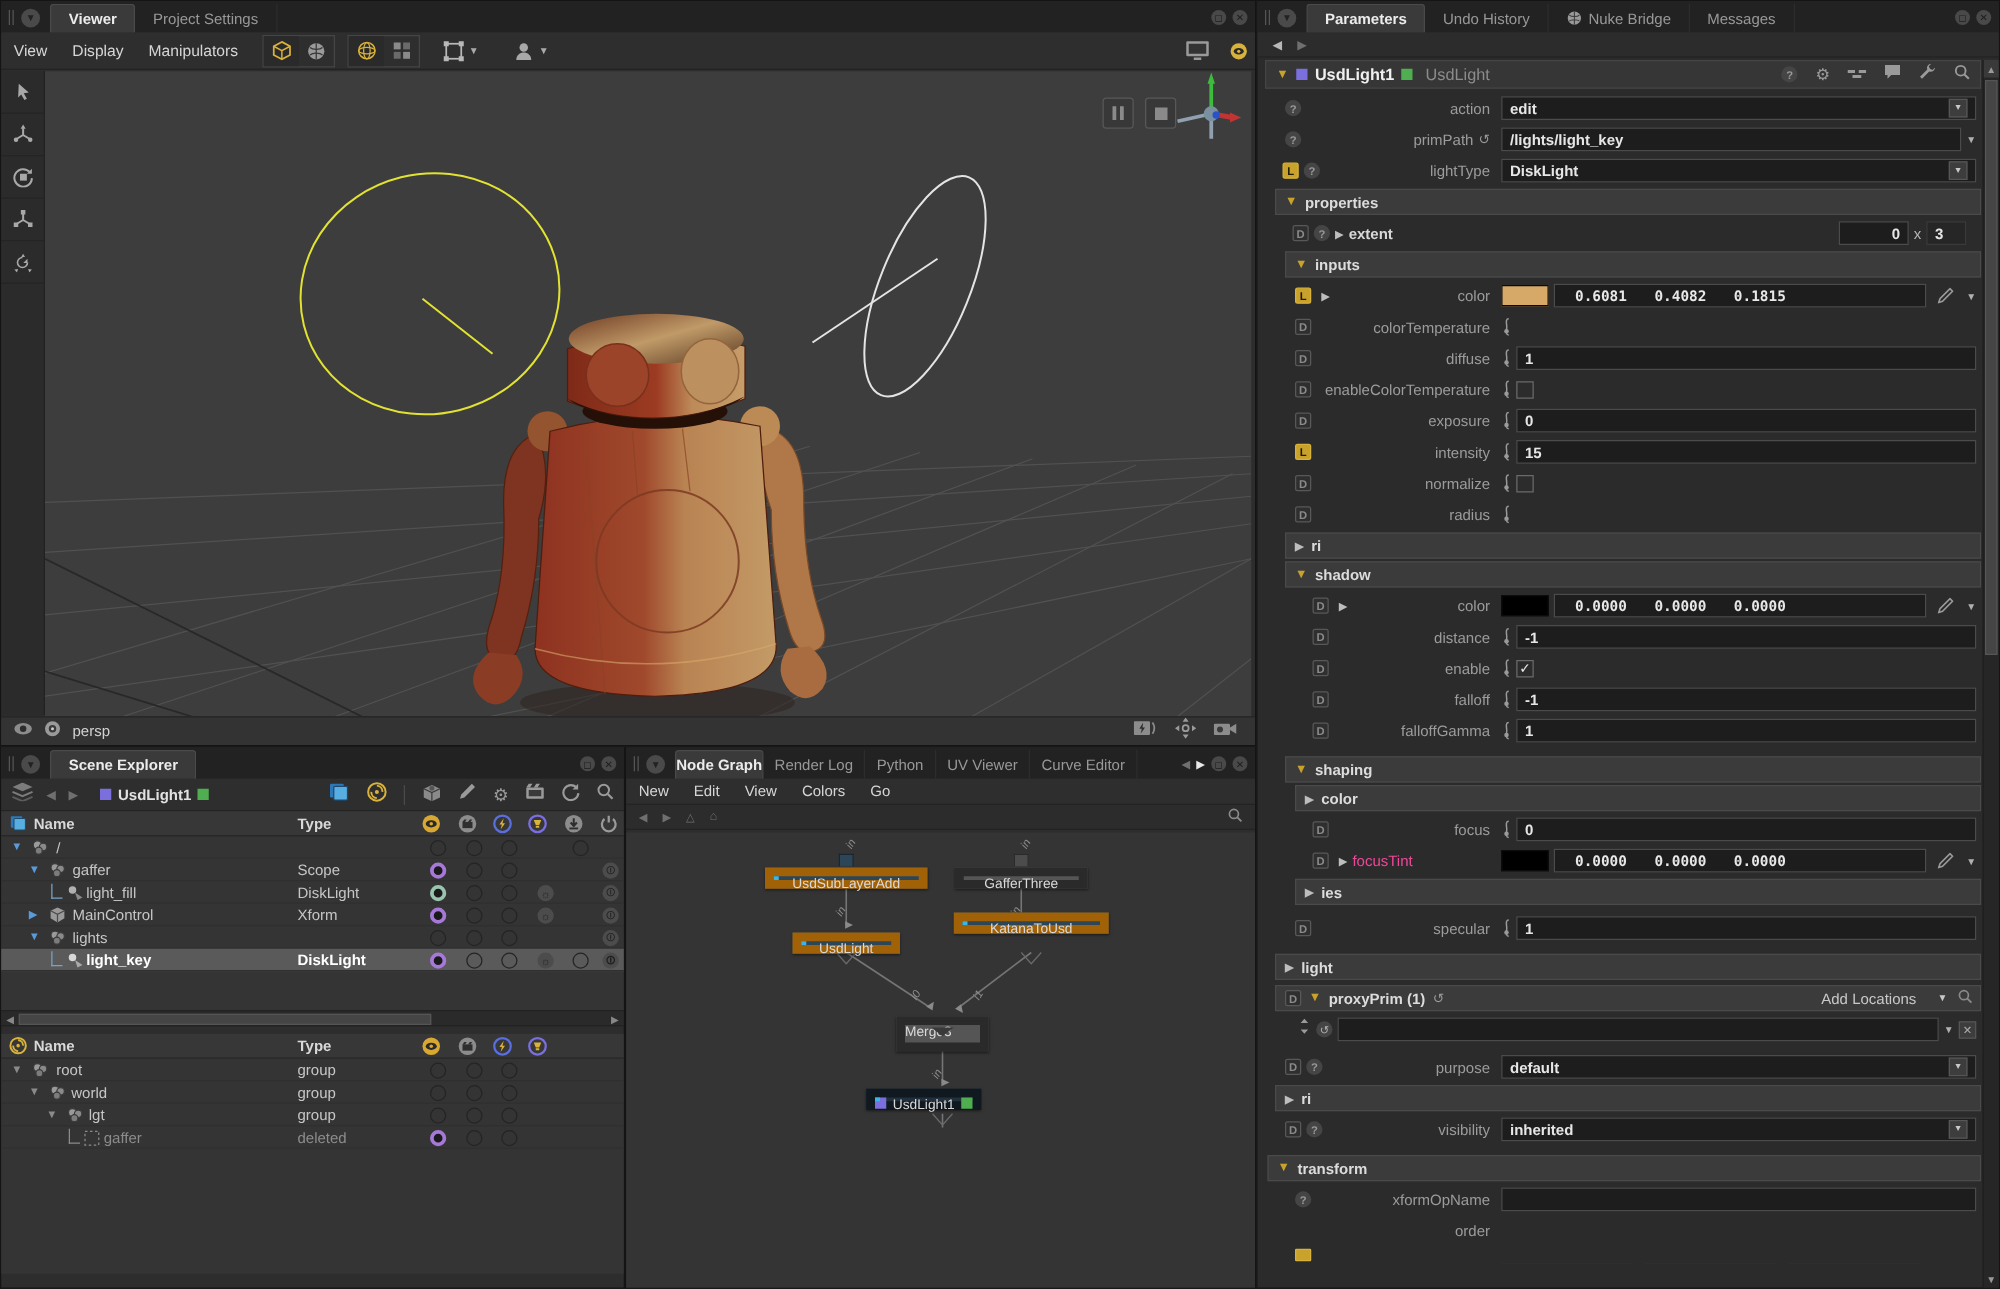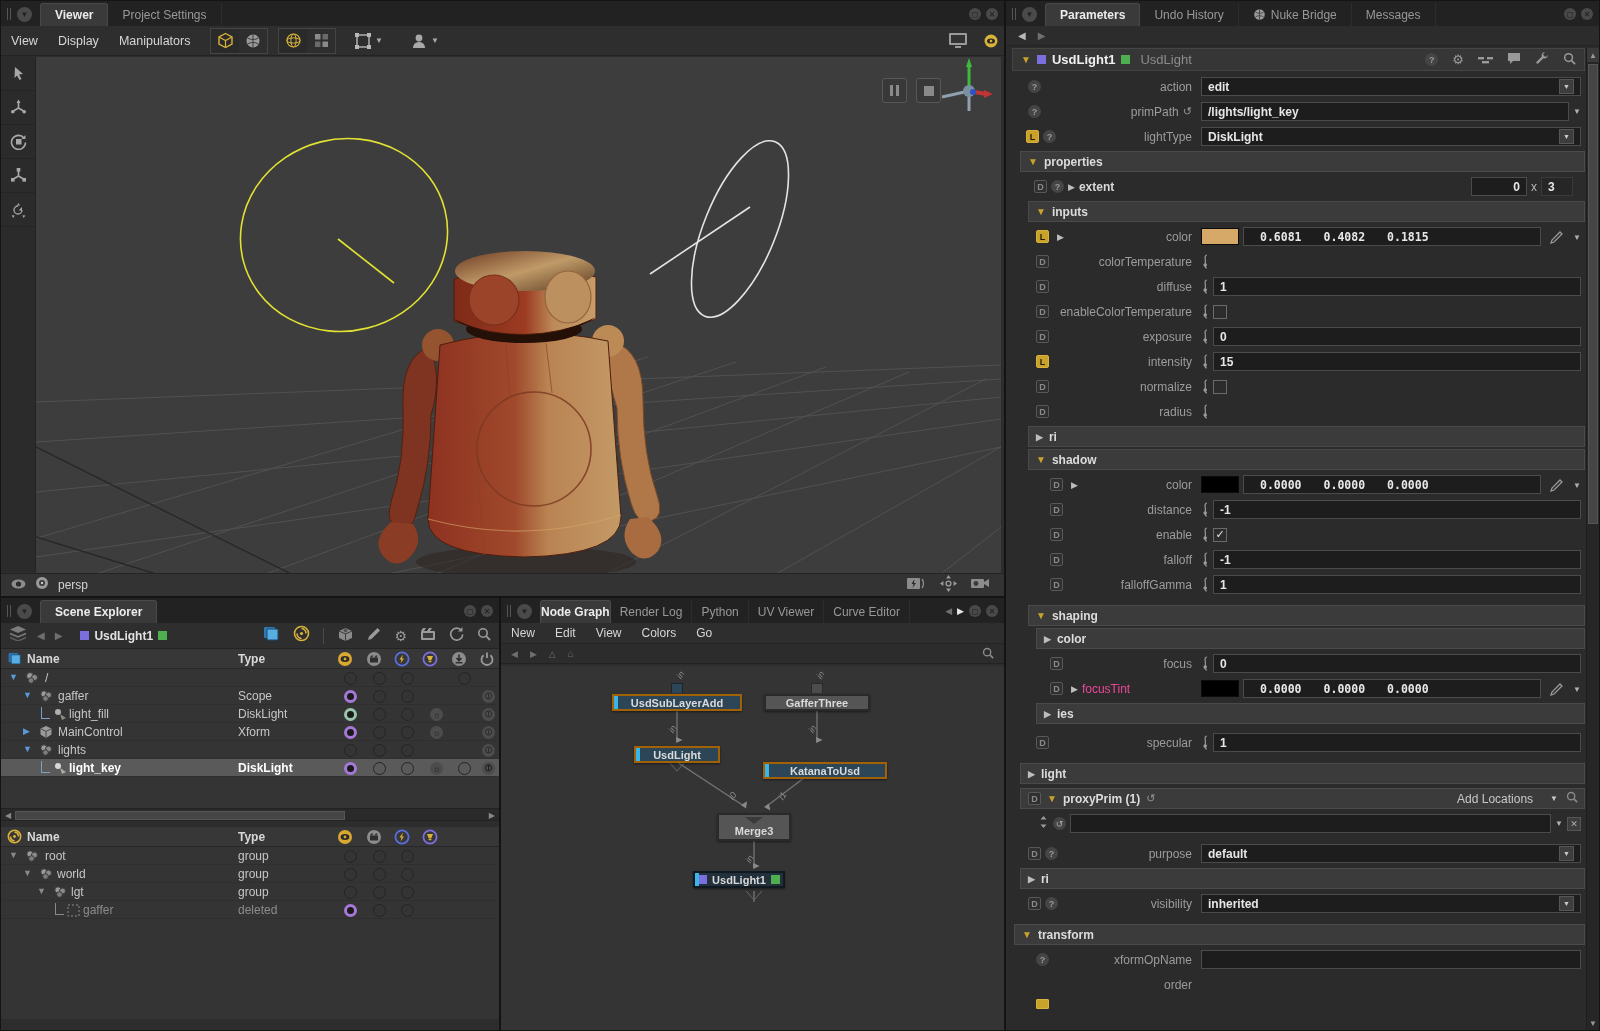--- a/index.html
+++ b/index.html
@@ -47,22 +47,22 @@
   .srow{position:relative;height:18px;font-size:12px;color:#c6c6c6}
   .srow span.txt{position:absolute;top:2px}
   .ring{position:absolute;top:3px;width:13px;height:13px;border-radius:50%;border:1.5px solid #242424;background:transparent}
   .ring.purple{border:3px solid #a678d8;background:#1a1a1a}
   .ring.teal{border:3px solid #9ac4ae;background:#1a1a1a}
   .barrow{position:absolute;top:3px;color:#5a9ad8;font-size:9px}
   .conn{position:absolute;top:-2px;width:9px;height:12px;border-left:1px solid #7aa2c8;border-bottom:1px solid #7aa2c8}
   .licon{position:absolute;top:3px;width:13px;height:13px;border-radius:50%;background:#4c4c4c;color:#1f1f1f;
     font-size:9px;display:flex;align-items:center;justify-content:center}
   
-  .node{position:absolute;height:17px;display:flex;align-items:center;justify-content:center;
-    font-size:11px;font-weight:bold;color:#dadada;border:2px solid #a16207;background:#2c4658;
+  .node{position:absolute;height:17px;display:flex;justify-content:center;
+    font-size:11px;font-weight:normal;color:#dadada;border:7px solid #a16207;background:#2c4658;
     box-shadow:0 1px 2px rgba(0,0,0,.5)}
   .node .lbar{position:absolute;left:0;top:0;bottom:0;width:4px;background:#38b6e8}
   .node.gray{background:#555;border-color:#2a2a2a}
   .node.dark{background:#22303c;border-color:#101820}
   .stub{position:absolute;width:12px;height:10px;border:1px solid #1a262e;background:#2c4658;border-bottom:none}
   .elabel{position:absolute;color:#8d8d8d;font-size:9px;font-style:italic;transform:rotate(-58deg)}
   
   .menubar{display:flex;align-items:center;gap:0;height:27px;background:#2e2e2e;border-bottom:1px solid #232323}
   .mitem{padding:0 10px;font-size:12.5px;color:#d6d6d6}
   .toolbtn{display:flex;align-items:center;justify-content:center}
@@ -707,21 +707,21 @@
         <span class="lbar"></span>
         <span>UsdSubLayerAdd</span>
       </div>
     <div class="node gray" style="left:263px;top:28px;width:106px">
         <span>GafferThree</span>
       </div>
     <div class="node" style="left:133px;top:80px;width:86px">
         <span class="lbar"></span>
         <span>UsdLight</span>
       </div>
-    <div class="node" style="left:262px;top:96px;width:124px">
+    <div class="node" style="left:262px;top:64px;width:124px">
         <span class="lbar"></span>
         <span>KatanaToUsd</span>
       </div>
     <div class="node gray" style="left:216px;top:147px;width:74px;height:28px;flex-direction:column;justify-content:flex-end;padding-bottom:2px">
       <span style="position:absolute;top:2px;left:50%;transform:translateX(-50%);width:0;height:0;border-left:9px solid transparent;border-right:9px solid transparent;border-top:7px solid #3a3a3a"></span>
       <span>Merge3</span>
     </div>
     <div class="node dark" style="left:192px;top:205px;width:92px;gap:5px">
       <span class="lbar" style="background:#38b6e8"></span>
       <span class="sq purple"></span>

